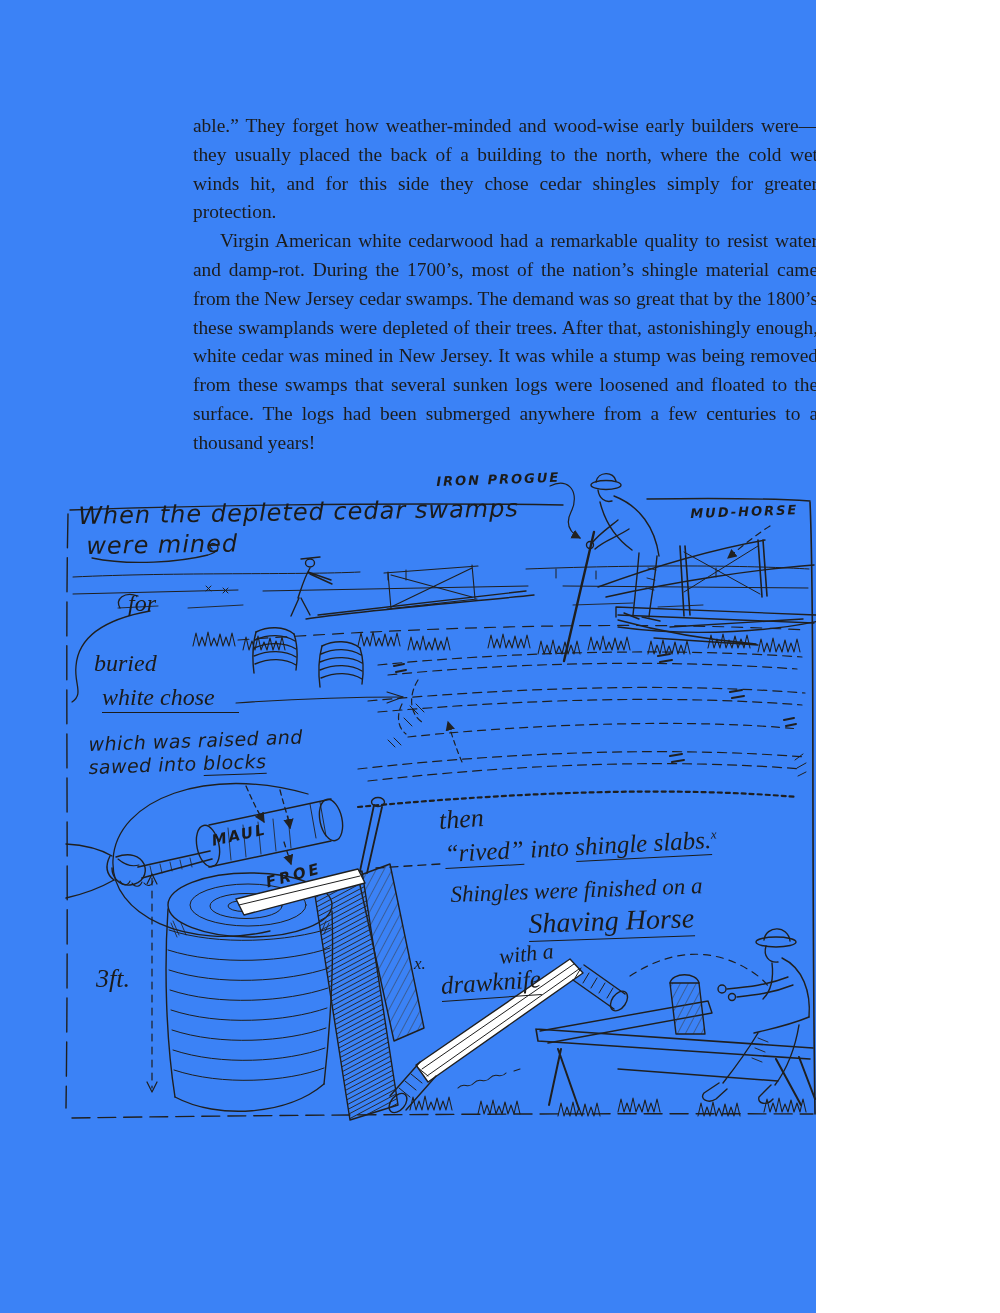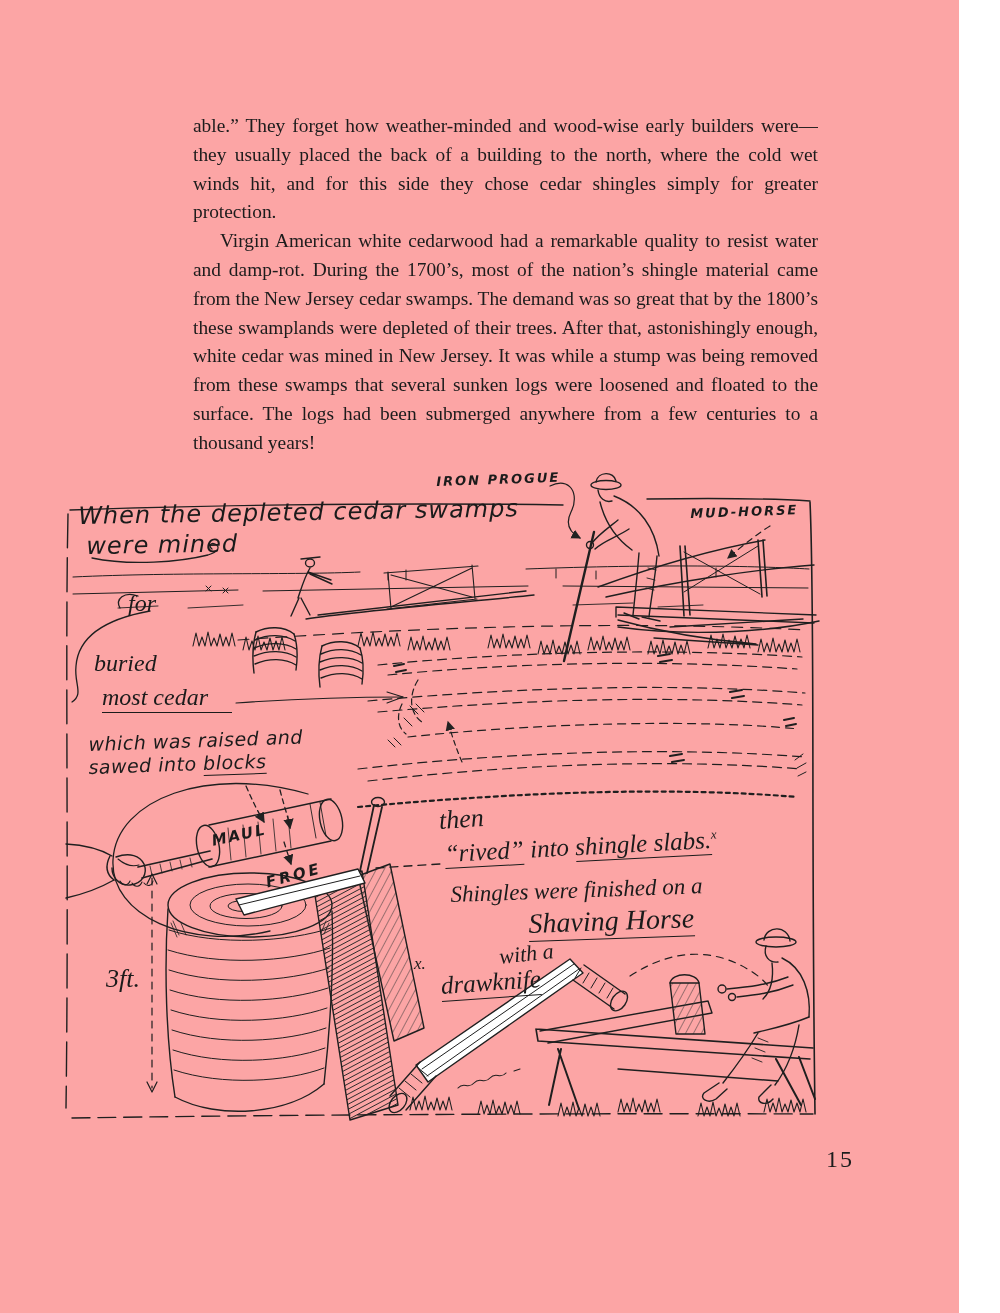--- a/index.html
+++ b/index.html
@@ -1,19 +1,19 @@
 <!DOCTYPE html>
 <html><head>
 <meta charset="utf-8">
 <style>
   html,body{margin:0;padding:0;background:#ffffff;}
   .page{
     position:relative;
-    width:959px;height:1313px;
-    background:#fca5a5;
+    width:816px;height:1313px;
+    background:#3b82f6;
     font-family:"Liberation Serif",serif;
     color:#1c1c1c;
     overflow:hidden;
   }
   
   .text-block{
     position:absolute;left:193px;top:112px;width:625px;
     font-size:19.4px;line-height:28.8px;
     text-align:justify;
   }
@@ -287,29 +287,29 @@
     </svg>
 
     <div class="lbl hw-caps" style="left:378px;top:6px;transform:rotate(-2deg);">IRON PROGUE</div>
     <div class="lbl hw-caps" style="left:632px;top:38px;transform:rotate(-2deg);">MUD-HORSE</div>
 
     <div class="lbl hw-print" style="left:20px;top:34px;transform:rotate(-1deg);font-size:24px;">When the depleted cedar swamps</div>
     <div class="lbl hw-print" style="left:28px;top:64px;transform:rotate(-1deg);font-size:24px;">were mined</div>
 
     <div class="lbl hw-script" style="left:70px;top:122px;">for</div>
     <div class="lbl hw-script" style="left:36px;top:182px;">buried</div>
-    <div class="lbl hw-script u" style="left:44px;top:216px;padding-right:24px;">most cedar</div>
+    <div class="lbl hw-script u" style="left:44px;top:216px;padding-right:24px;">white chose</div>
 
     <div class="lbl hw-print small" style="left:30px;top:265px;transform:rotate(-2deg);">which was raised and</div>
     <div class="lbl hw-print small" style="left:30px;top:288px;transform:rotate(-2deg);"><span>sawed into </span><span class="u">blocks</span></div>
 
     <div class="lbl hw-caps" style="left:152px;top:364px;transform:rotate(-12deg);font-size:15px;">MAUL</div>
     <div class="lbl hw-caps" style="left:206px;top:406px;transform:rotate(-15deg);font-size:15px;letter-spacing:3px;">FROE</div>
 
-    <div class="lbl hw-script" style="left:48px;top:496px;font-size:26px;">3ft.</div>
+    <div class="lbl hw-script" style="left:38px;top:496px;font-size:26px;">3ft.</div>
 
     <div class="lbl hw-script" style="left:380px;top:338px;font-size:26px;transform:rotate(-4deg);">then</div>
     <div class="lbl hw-script" style="left:386px;top:372px;font-size:25px;transform:rotate(-3deg);"><span class="u">“rived”</span><span> into </span><span class="u">shingle slabs.</span><sup class="fn">x</sup></div>
     <div class="lbl hw-script" style="left:392px;top:414px;font-size:23px;transform:rotate(-2deg);">Shingles were finished on a</div>
     <div class="lbl hw-script u" style="left:470px;top:440px;font-size:28px;transform:rotate(-2deg);">Shaving Horse</div>
 
     <div class="lbl hw-script" style="left:356px;top:486px;font-size:17px;">x.</div>
     <div class="lbl hw-script" style="left:440px;top:476px;font-size:22px;transform:rotate(-6deg);">with a</div>
     <div class="lbl hw-script u" style="left:382px;top:504px;font-size:25px;transform:rotate(-4deg);">drawknife</div>
   </div>

